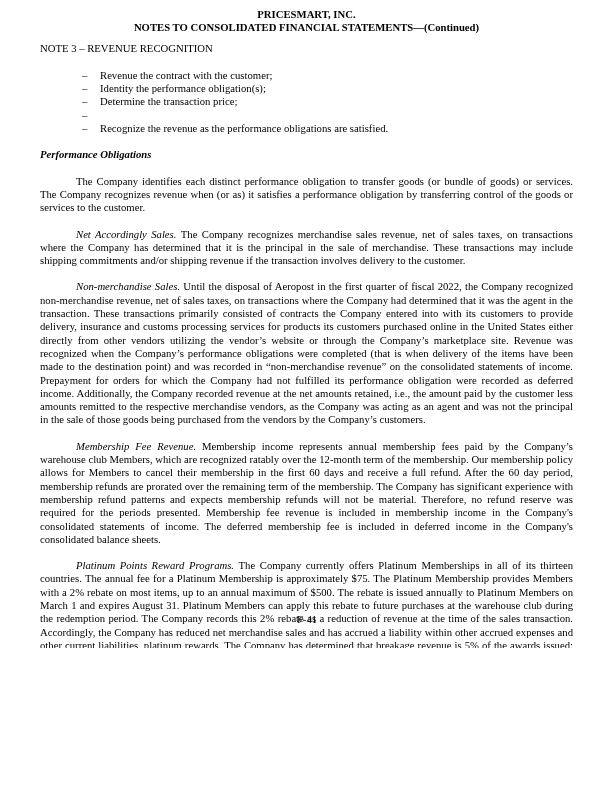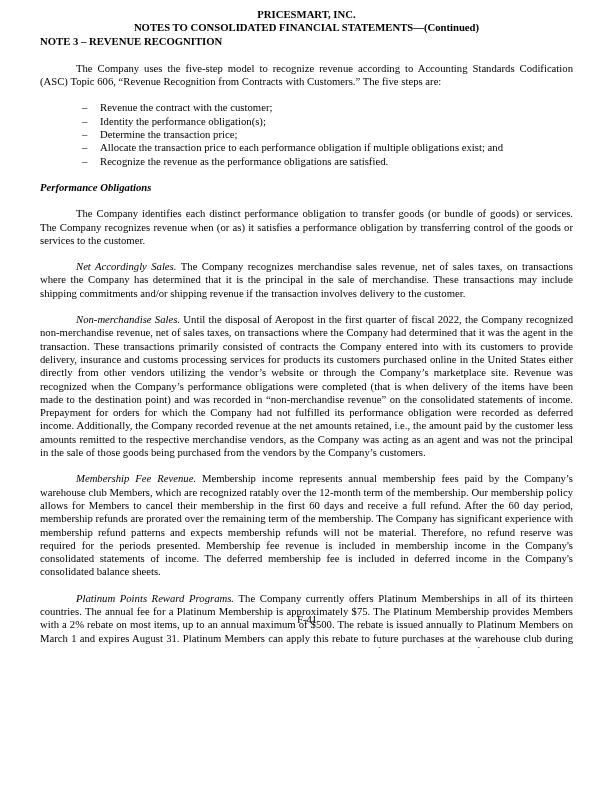--- a/index.html
+++ b/index.html
@@ -21,21 +21,22 @@
     overflow: hidden;
   }
   .doc-header {
     text-align: center;
     font-weight: bold;
   }
   .doc-header .line {
     white-space: nowrap;
   }
   .note-heading {
-    font-weight: bold;
+    font-weight: normal;
+    margin-top: 7px;
     margin-bottom: 14px;
   }
   p.para {
     margin: 0 0 13px 0;
     text-align: justify;
     text-indent: 36px;
   }
   p.para .lead {
     font-style: italic;
   }
@@ -68,38 +69,36 @@
 
 <div class="page">
 
   <div class="doc-header">
     <div class="line">PRICESMART, INC.</div>
     <div class="line">NOTES TO CONSOLIDATED FINANCIAL STATEMENTS—(Continued)</div>
   </div>
 
   <div class="note-heading">NOTE 3 – REVENUE RECOGNITION</div>
 
-  <p class="para">The Company uses the five-step model to recognize revenue according to Accounting Standards Codification (ASC) Topic 606, “Revenue Recognition from Contracts with Customers.” The five steps are:</p>
 
   <div class="steps">
     <div class="step">
       <span class="marker">–</span>
       <span>Revenue the contract with the customer;</span>
     </div>
     <div class="step">
       <span class="marker">–</span>
       <span>Identity the performance obligation(s);</span>
     </div>
     <div class="step">
       <span class="marker">–</span>
       <span>Determine the transaction price;</span>
     </div>
     <div class="step">
       <span class="marker">–</span>
-      <span>Allocate the transaction price to each performance obligation if multiple obligations exist; and</span>
     </div>
     <div class="step">
       <span class="marker">–</span>
       <span>Recognize the revenue as the performance obligations are satisfied.</span>
     </div>
   </div>
 
   <p class="section-heading">Performance Obligations</p>
 
   <p class="para">The Company identifies each distinct performance obligation to transfer goods (or bundle of goods) or services. The Company recognizes revenue when (or as) it satisfies a performance obligation by transferring control of the goods or services to the customer.</p>

